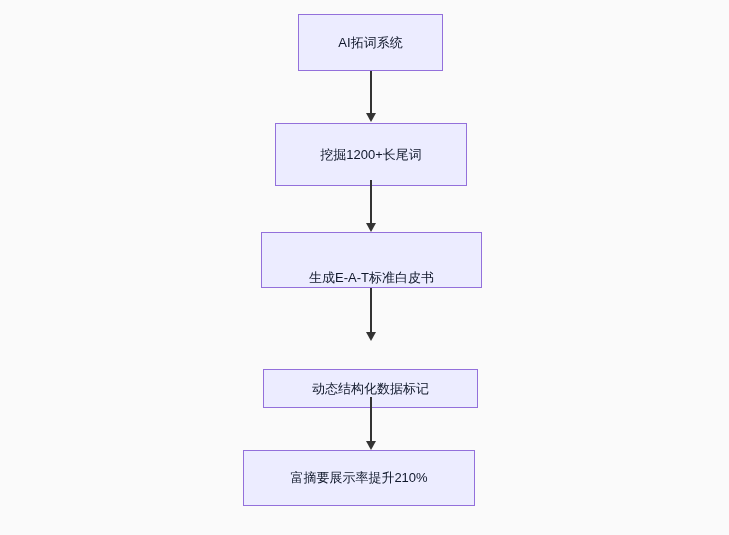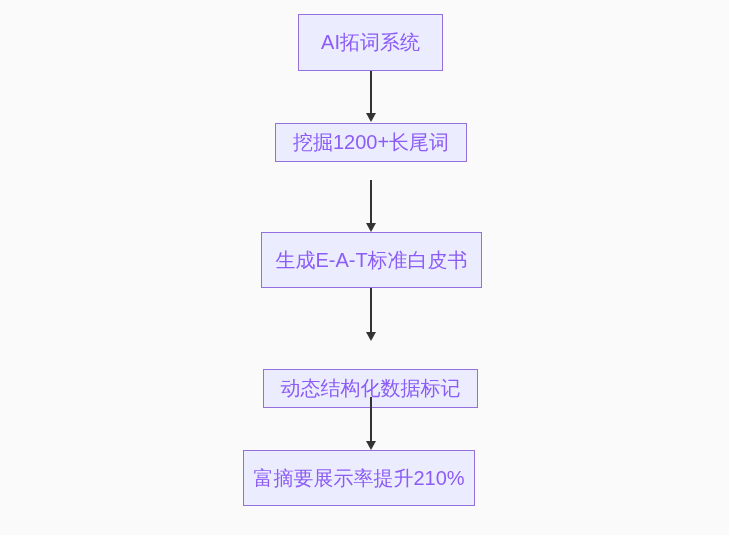--- a/index.html
+++ b/index.html
@@ -14,31 +14,31 @@
     width: 729px;
     height: 535px;
     background: #fafafa;
     overflow: hidden;
   }
   .flow-node {
     position: absolute;
     box-sizing: border-box;
     background: #ECECFF;
     border: 1px solid #9370DB;
-    color: #8b5cf6;
-    font-size: 20px;
+    color: #0f172a;
+    font-size: 13px;
     display: flex;
     align-items: center;
     justify-content: center;
     text-align: center;
     white-space: nowrap;
   }
   .node-0 { left: 298px; top: 14px;  width: 145px; height: 57px; }
-  .node-1 { left: 275px; top: 123px; width: 192px; height: 39px; }
-  .node-2 { left: 261px; top: 232px; width: 221px; height: 56px; }
+  .node-1 { left: 275px; top: 123px; width: 192px; height: 63px; }
+  .node-2 { left: 261px; top: 232px; width: 221px; height: 56px; align-items: flex-end; }
   .node-3 { left: 263px; top: 341px; width: 215px; height: 39px; margin-top: 28px; }
   .node-4 { left: 243px; top: 450px; width: 232px; height: 56px; }
 
   .flow-arrow {
     position: absolute;
     left: 365px;
     width: 12px;
     display: flex;
     flex-direction: column;
     align-items: center;

